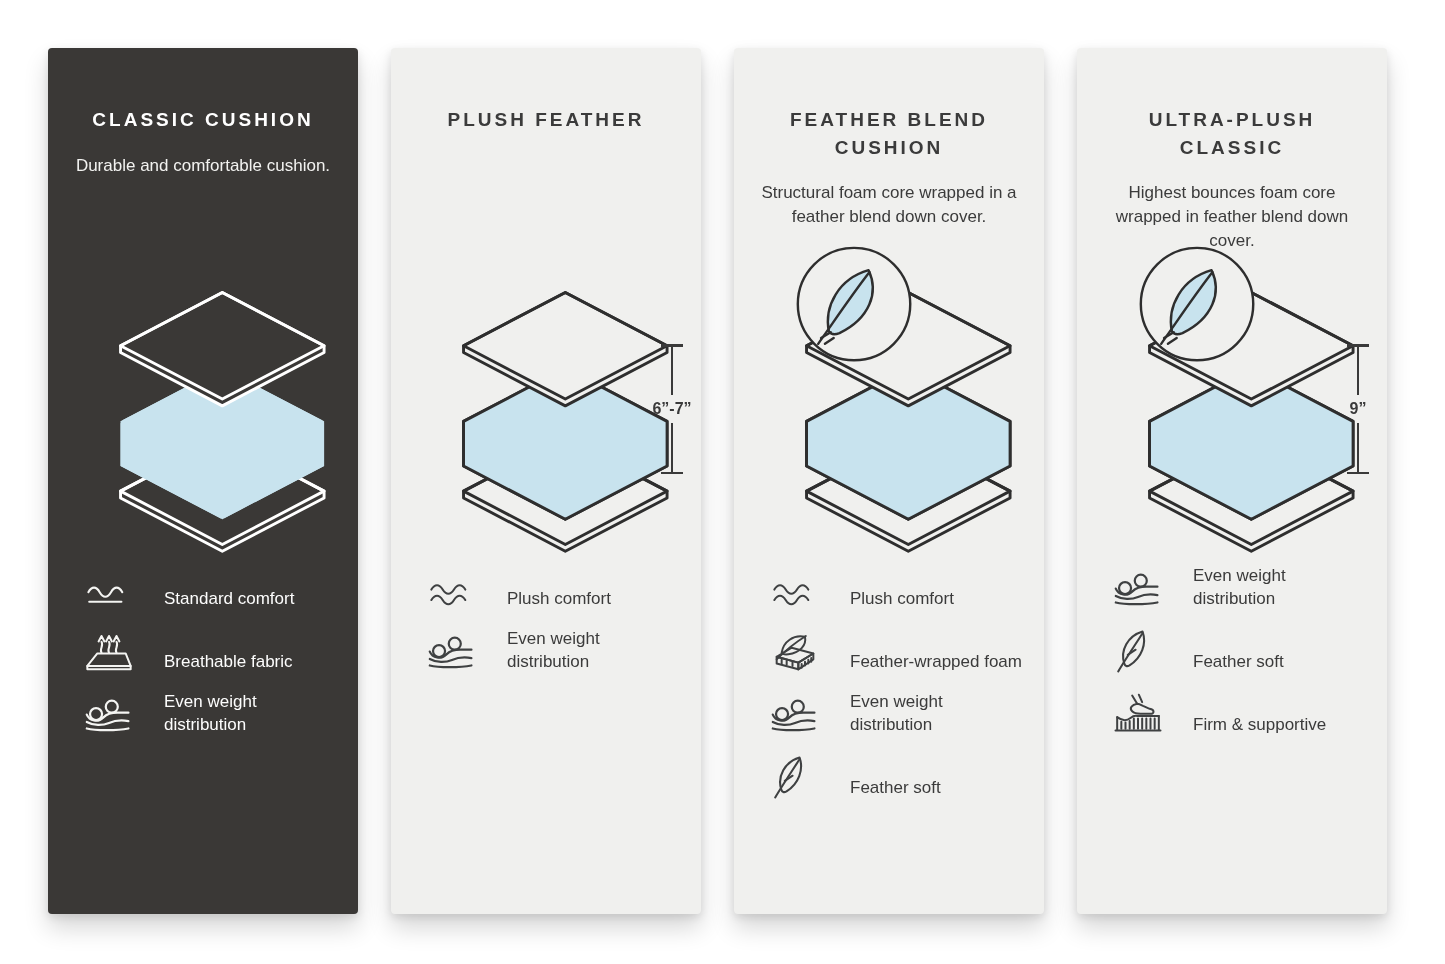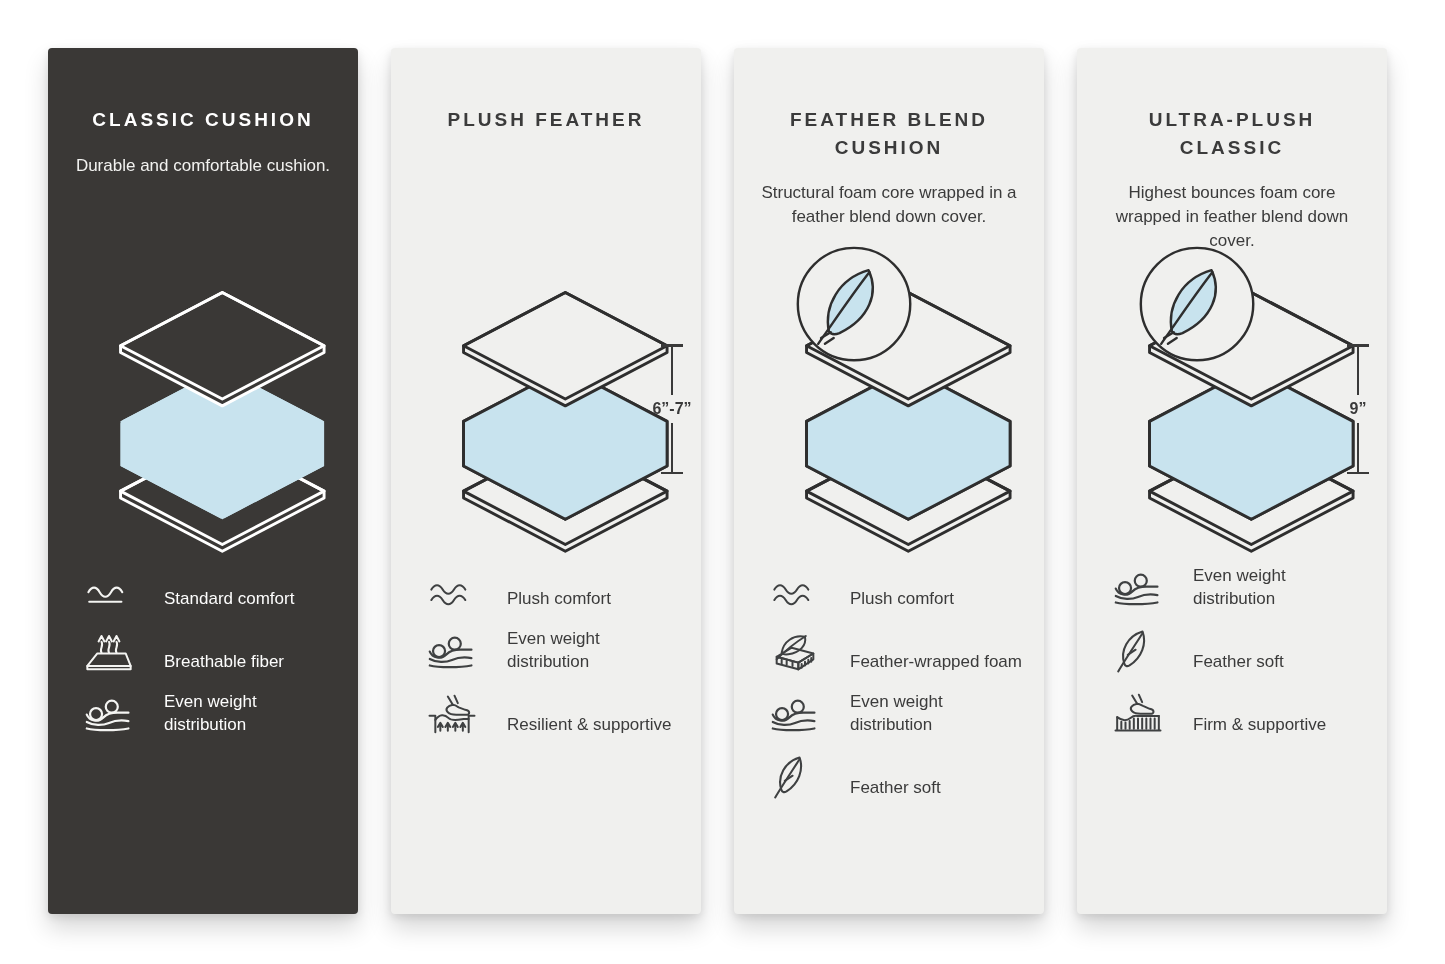--- a/index.html
+++ b/index.html
@@ -244,21 +244,21 @@
             </svg>
           </span>
         <span class="f-label">Standard comfort</span>
       </div>
       <div class="f-row">
         <span class="f-icon">
           <svg class="fsvg" viewBox="0 0 60 50">
               <use href="#i-breathe"></use>
             </svg>
           </span>
-        <span class="f-label">Breathable fiber</span>
+        <span class="f-label">Breathable fabric</span>
       </div>
       <div class="f-row">
         <span class="f-icon">
           <svg class="fsvg" viewBox="0 0 54 42">
               <use href="#i-weight"></use>
             </svg>
           </span>
         <span class="f-label">Even weight distribution</span>
       </div>
     </div>
@@ -287,28 +287,20 @@
           </span>
         <span class="f-label">Plush comfort</span>
       </div>
       <div class="f-row">
         <span class="f-icon">
           <svg class="fsvg" viewBox="0 0 54 42">
               <use href="#i-weight"></use>
             </svg>
           </span>
         <span class="f-label">Even weight distribution</span>
-      </div>
-      <div class="f-row">
-        <span class="f-icon">
-          <svg class="fsvg" viewBox="0 0 60 50">
-              <use href="#i-resilient"></use>
-            </svg>
-          </span>
-        <span class="f-label">Resilient &amp; supportive</span>
       </div>
     </div>
   </section>
 
   <section class="panel light">
     <h2 class="p-title">FEATHER BLEND CUSHION</h2>
     <p class="p-desc">Structural foam core wrapped in a feather blend down cover.</p>
     <div class="diagram-wrap">
       <svg class="cushion-svg" viewBox="0 0 260 325">
         <use href="#cushion"></use>

